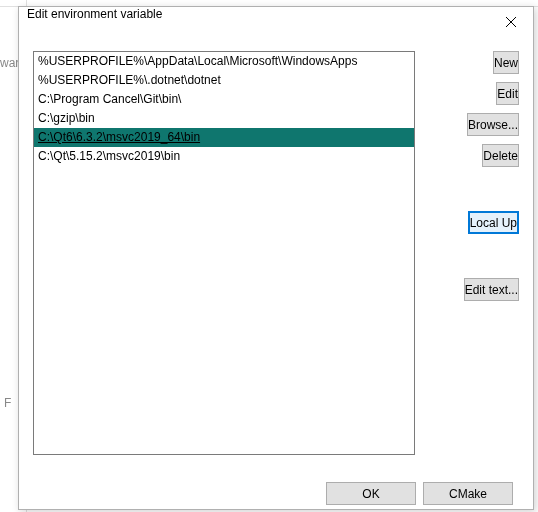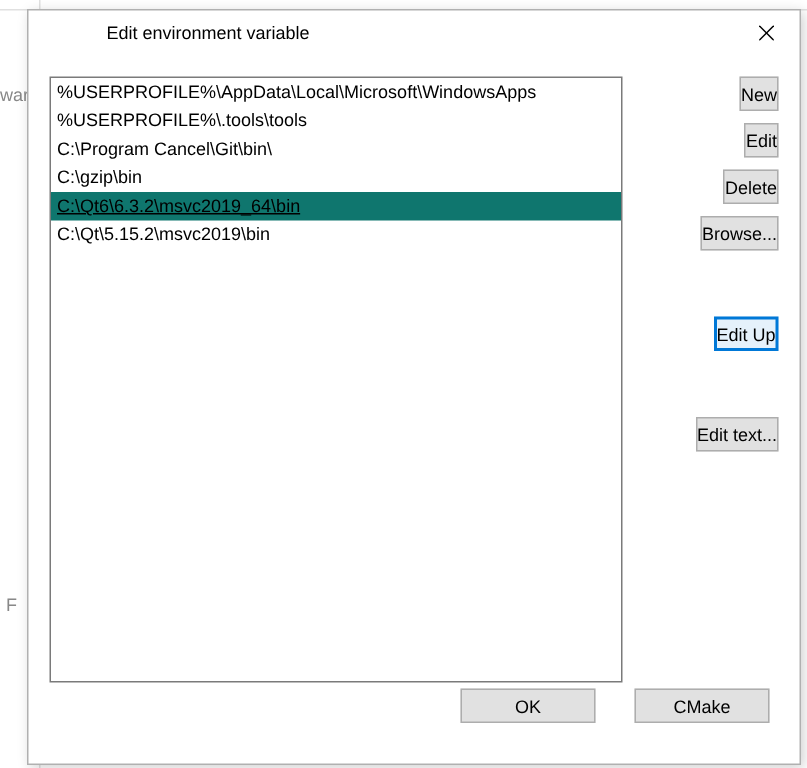--- a/index.html
+++ b/index.html
@@ -46,24 +46,22 @@
     background: #ffffff;
     border: 1px solid #b0b0b0;
     box-shadow: 2px 2px 8px rgba(0,0,0,0.18);
     display: flex;
     flex-direction: column;
     box-sizing: border-box;
   }
   .titlebar {
     height: 30px;
     display: flex;
-    align-items: center;
     padding: 0 0 0 8px;
     flex: 0 0 auto;
-    margin-left: 44px;
   }
   .titlebar-title {
     flex: 1 1 auto;
     font-size: 12px;
     color: #000;
   }
   .titlebar-close {
     width: 45px;
     height: 30px;
     display: flex;
@@ -131,24 +129,24 @@
     margin-bottom: 8px;
   }
   .side-buttons .gap-large {
     height: 36px;
     flex: 0 0 36px;
   }
   .dialog-footer {
     flex: 0 0 auto;
     height: 46px;
     display: flex;
-    align-items: flex-start;
+    align-items: flex-end;
     justify-content: flex-end;
     padding: 0 20px 4px 14px;
-    gap: 26px;
+    gap: 7px;
   }
   .dialog-footer .btn {
     width: 90px;
   }
 </style>
 </head>
 <body>
 
 <div class="backdrop">
   <div class="bg-line-v" style="left:26px;"></div>
@@ -164,33 +162,33 @@
       <svg viewBox="0 0 10 10">
         <line x1="0" y1="0" x2="10" y2="10" stroke="#000" stroke-width="1"></line>
         <line x1="10" y1="0" x2="0" y2="10" stroke="#000" stroke-width="1"></line>
       </svg>
     </div>
   </div>
 
   <div class="dialog-body">
     <div class="listbox" id="listbox">
         <div class="list-item">%USERPROFILE%\AppData\Local\Microsoft\WindowsApps</div>
-        <div class="list-item">%USERPROFILE%\.tools\tools</div>
+        <div class="list-item">%USERPROFILE%\.dotnet\dotnet</div>
         <div class="list-item">C:\Program Cancel\Git\bin\</div>
         <div class="list-item">C:\gzip\bin</div>
         <div class="list-item selected">C:\Qt6\6.3.2\msvc2019_64\bin</div>
         <div class="list-item">C:\Qt\5.15.2\msvc2019\bin</div>
       </div>
     <div class="side-buttons">
       <button class="btn">New</button>
       <button class="btn">Edit</button>
+      <button class="btn">Browse...</button>
       <button class="btn">Delete</button>
-      <button class="btn">Browse...</button>
       <div class="gap-large"></div>
-      <button class="btn highlight">Edit Up</button>
+      <button class="btn highlight">Local Up</button>
       <div class="gap-large"></div>
       <button class="btn">Edit text...</button>
     </div>
   </div>
 
   <div class="dialog-footer">
     <button class="btn">OK</button>
     <button class="btn">CMake</button>
   </div>
 </div>

